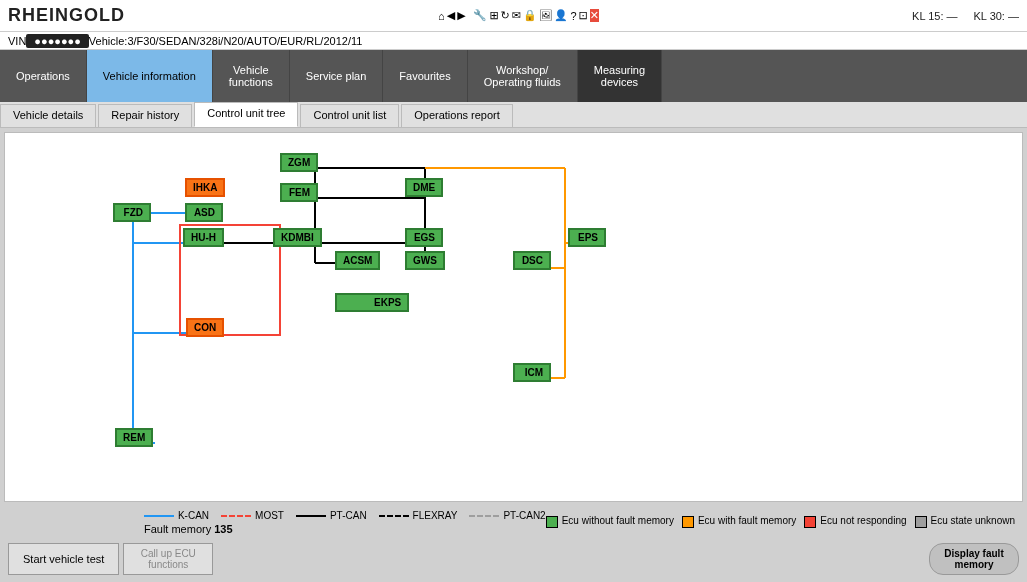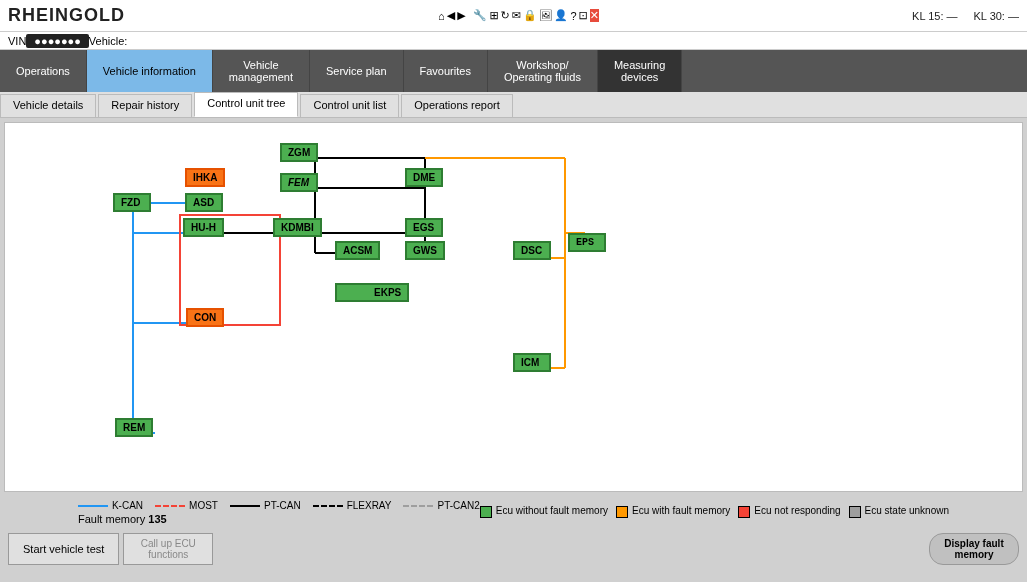--- a/index.html
+++ b/index.html
@@ -14,21 +14,21 @@
     #titlebar .kl-status { font-size: 11px; color: #222; display: flex; gap: 16px; align-items: center; }
 
     
     #vinbar {
       background: #fff; height: 18px; display: flex; align-items: center; padding: 0 8px; font-size: 11px; border-bottom: 1px solid #ccc; gap: 0;
     }
     #vinbar .vin-box { background: #222; color: #fff; padding: 1px 8px; border-radius: 2px; font-size: 11px; }
 
     
     #navtabs {
-      display: flex; height: 42px; background: #555;
+      display: flex; height: 52px; background: #555;
     }
     .navtab {
       padding: 4px 16px; color: #fff; font-size: 11px; cursor: pointer; display: flex; align-items: center; justify-content: center; text-align: center; border-right: 1px solid #444; white-space: pre-line;
     }
     .navtab.active { background: #7cb9e8; color: #000; }
     .navtab.measuring { background: #333; }
 
     
     #subtabs {
       display: flex; height: 26px; background: #e0e0e0; border-bottom: 1px solid #bbb;
@@ -39,31 +39,31 @@
     .subtab.active { background: #fff; border-bottom: 1px solid #fff; margin-top: 0; }
 
     
     #mainarea {
       background: #fff; border: 1px solid #bbb; margin: 4px; position: relative;
       height: 370px; overflow: hidden;
     }
 
     
     .ecu-node {
-      position: absolute; border: 2px solid #000; padding: 2px 6px; font-size: 10px; font-weight: bold; color: #000; cursor: pointer; text-align: left; min-width: 38px;
+      position: absolute; border: 2px solid #000; padding: 2px 6px; font-size: 10px; font-weight: bold; color: #000; cursor: pointer; text-align: right; min-width: 38px;
     }
     .ecu-green { background: #4caf50; border-color: #2e7d32; color: #000; }
     .ecu-orange { background: #f97316; border-color: #e65100; color: #000; }
 
     
     #connections { position: absolute; top: 0; left: 0; width: 100%; height: 100%; pointer-events: none; }
 
     
     #bottombar {
-      background: #d0d0d0; padding: 4px 8px; display: flex; align-items: center; justify-content: center; font-size: 10px;
+      background: #d0d0d0; padding: 4px 8px; display: flex; align-items: center; justify-content: flex-end; font-size: 10px;
     }
     .legend-row { display: flex; gap: 12px; align-items: center; margin-bottom: 2px; }
     .legend-line { width: 30px; height: 2px; display: inline-block; vertical-align: middle; margin-right: 4px; }
     .legend-box { width: 12px; height: 12px; border: 1px solid #000; display: inline-block; vertical-align: middle; margin-right: 4px; }
     .fault-row { font-size: 11px; margin-top: 2px; }
     .fault-count { font-weight: bold; }
 
     
     #actionbar {
       display: flex; justify-content: space-between; background: #d0d0d0; padding: 4px 8px;
@@ -98,27 +98,28 @@
   <div class="kl-status">
     <span><span>KL 15:</span> <span>—</span></span>
     <span><span>KL 30:</span> <span>—</span></span>
   </div>
 </div>
 
 <div id="vinbar">
   <span>VIN</span>
   <span class="vin-box">●●●●●●●</span>
   <span>Vehicle:</span>
+  <span>3/F30/SEDAN/328i/N20/AUTO/EUR/RL/2012/11</span>
 </div>
 
 <div id="navtabs">
   <div class="navtab">Operations</div>
   <div class="navtab active">Vehicle information</div>
   <div class="navtab" style="white-space:pre-line;">Vehicle
-management</div>
+functions</div>
   <div class="navtab">Service plan</div>
   <div class="navtab">Favourites</div>
   <div class="navtab" style="white-space:pre-line;">Workshop/
 Operating fluids</div>
   <div class="navtab measuring" style="white-space:pre-line;">Measuring
 devices</div>
 </div>
 
 <div id="subtabs">
   <div class="subtab">Vehicle details</div>
@@ -148,34 +149,34 @@
     <line x1="560" y1="35" x2="560" y2="245" stroke="#ff9800" stroke-width="2"></line>
     <line x1="420" y1="35" x2="560" y2="35" stroke="#ff9800" stroke-width="2"></line>
     <line x1="560" y1="110" x2="580" y2="110" stroke="#ff9800" stroke-width="2"></line>
     <line x1="560" y1="135" x2="525" y2="135" stroke="#ff9800" stroke-width="2"></line>
     <line x1="560" y1="245" x2="525" y2="245" stroke="#ff9800" stroke-width="2"></line>
 
     <rect x="175" y="92" width="100" height="110" fill="none" stroke="#f44336" stroke-width="2"></rect>
   </svg>
 
   <div class="ecu-node ecu-green" style="left:275px;top:20px;">ZGM</div>
-  <div class="ecu-node ecu-green" style="left:275px;top:50px;font-style:italic;">FEM</div>
+  <div class="ecu-node ecu-green" style="left:275px;top:50px;">FEM</div>
   <div class="ecu-node ecu-orange" style="left:180px;top:45px;">IHKA</div>
   <div class="ecu-node ecu-green" style="left:180px;top:70px;">ASD</div>
   <div class="ecu-node ecu-green" style="left:108px;top:70px;">FZD</div>
   <div class="ecu-node ecu-green" style="left:178px;top:95px;">HU-H</div>
   <div class="ecu-node ecu-green" style="left:268px;top:95px;">KDMBI</div>
   <div class="ecu-node ecu-orange" style="left:181px;top:185px;">CON</div>
   <div class="ecu-node ecu-green" style="left:400px;top:45px;">DME</div>
   <div class="ecu-node ecu-green" style="left:400px;top:95px;">EGS</div>
   <div class="ecu-node ecu-green" style="left:330px;top:118px;">ACSM</div>
   <div class="ecu-node ecu-green" style="left:400px;top:118px;">GWS</div>
   <div class="ecu-node ecu-green" style="left:330px;top:160px;padding-left:37px;">EKPS</div>
   <div class="ecu-node ecu-green" style="left:508px;top:118px;">DSC</div>
-  <div class="ecu-node ecu-green" style="left:563px;top:110px;font-family:Liberation Mono, monospace;">EPS</div>
+  <div class="ecu-node ecu-green" style="left:563px;top:95px;">EPS</div>
   <div class="ecu-node ecu-green" style="left:508px;top:230px;">ICM</div>
   <div class="ecu-node ecu-green" style="left:110px;top:295px;">REM</div>
 </div>
 
 <div id="bottombar" style="padding:4px 12px;">
   <div>
     <div class="legend-row">
       <span><span class="legend-line" style="background:#2196f3;"></span>K-CAN</span>
       <span><span class="legend-line" style="background:#f44336;border-top:2px dashed #f44336;background:none;"></span>MOST</span>
       <span><span class="legend-line" style="background:#000;"></span>PT-CAN</span>

